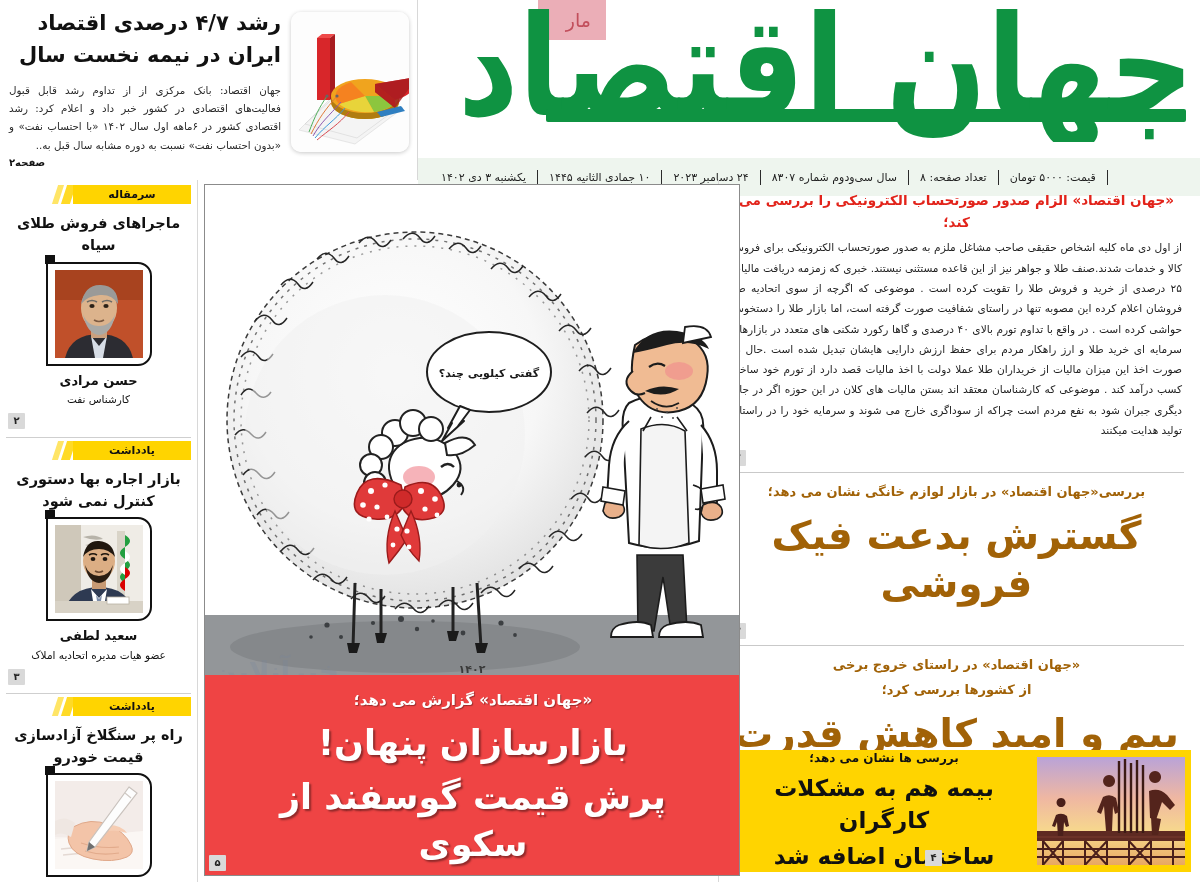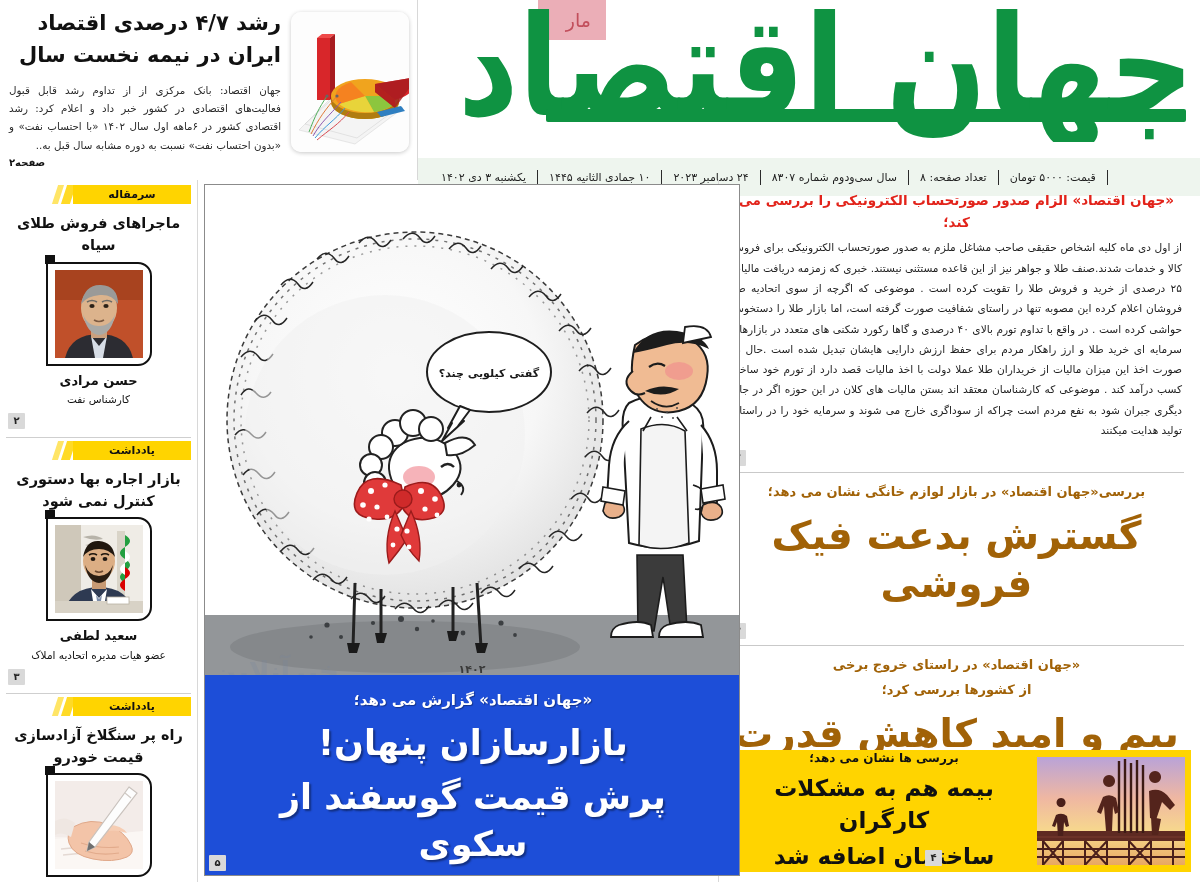--- a/index.html
+++ b/index.html
@@ -134,21 +134,21 @@
     padding:4px 6px;
   }
   .cartoon-frame {
     position:relative; width:536px; height:692px; border:1px solid #8b8b8b;
     background:#fff; overflow:hidden;
   }
   .cartoon-art { position:absolute; left:0; top:0; width:536px; height:510px; }
   .cartoon-art svg { width:100%; height:100%; display:block; }
   .cartoon-caption {
     position:absolute; left:0; bottom:0; width:536px; height:200px;
-    background:#1d4ed8; color:#fff; text-align:center; direction:rtl;
+    background:#ef4444; color:#fff; text-align:center; direction:rtl;
     padding:14px 18px 6px 18px;
   }
   .cap-kicker {
     font-size:15px; font-weight:bold; color:#fff; line-height:1.5;
     text-shadow:1px 1px 1px rgba(0,0,0,.35);
   }
   .cap-title {
     font-size:35px; font-weight:bold; color:#fff; line-height:1.34;
     margin-top:8px; letter-spacing:-0.5px;
     text-shadow:2px 2px 2px rgba(0,0,0,.4);

